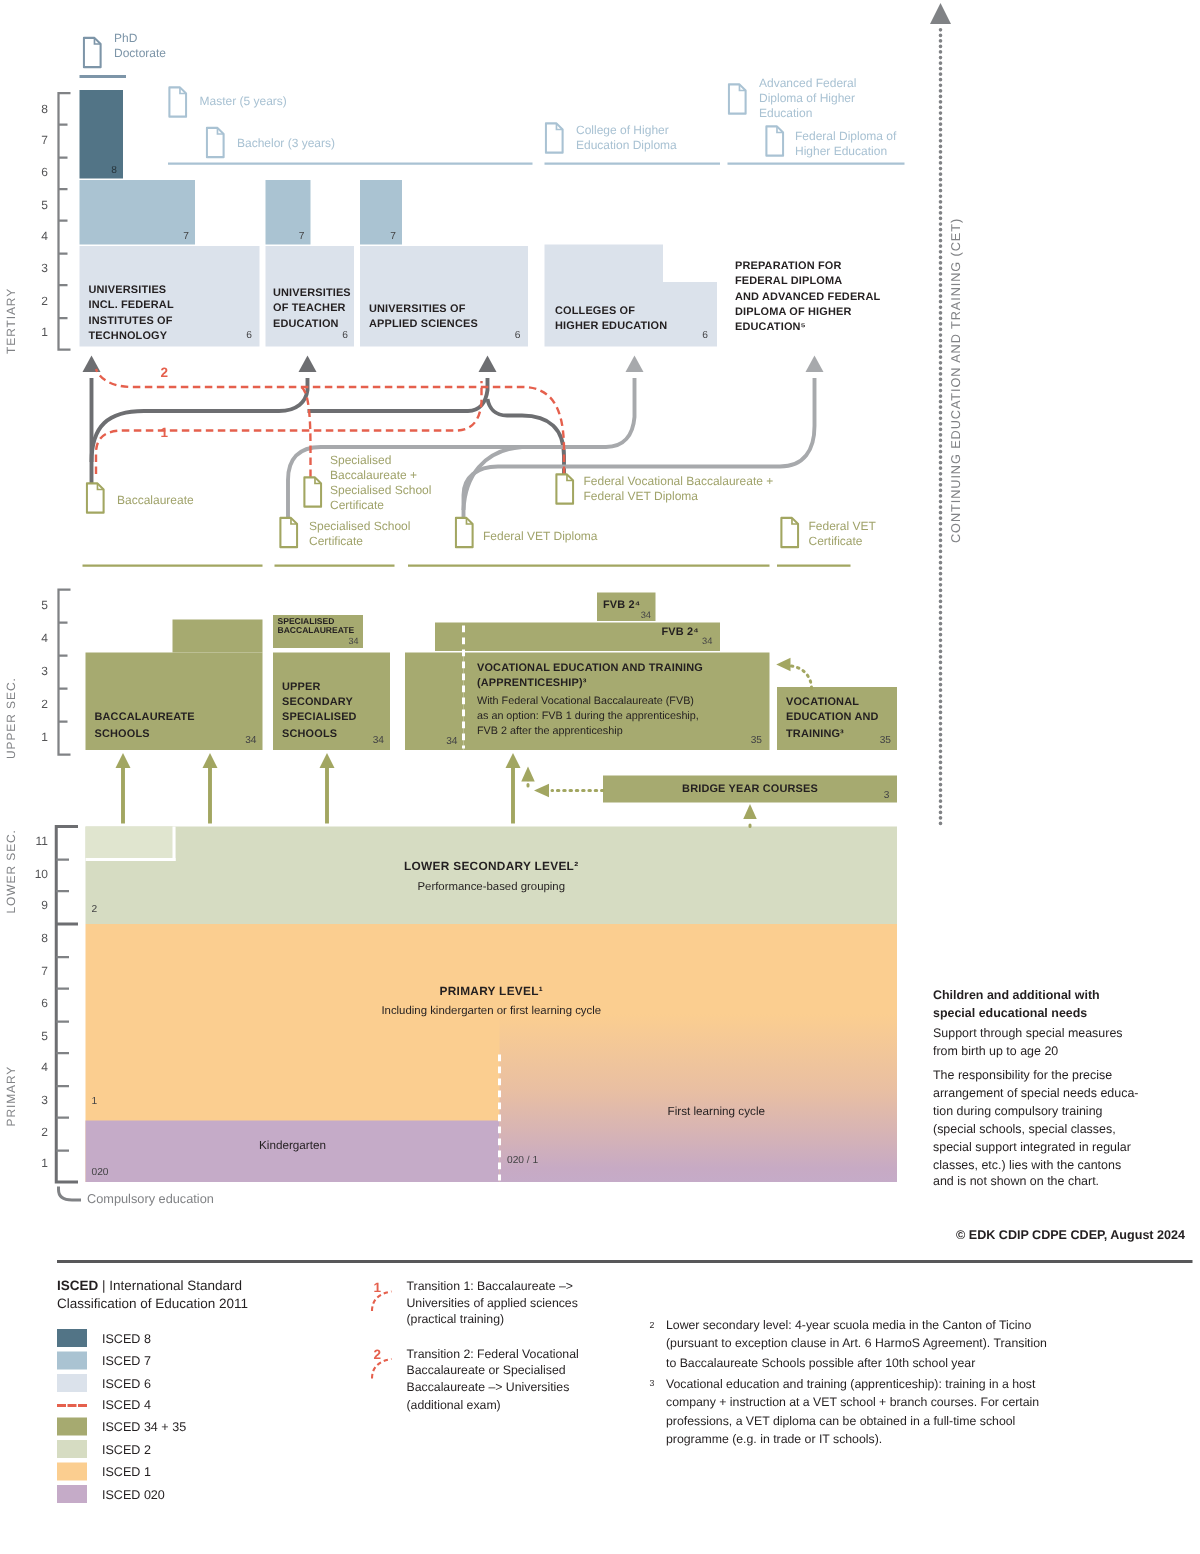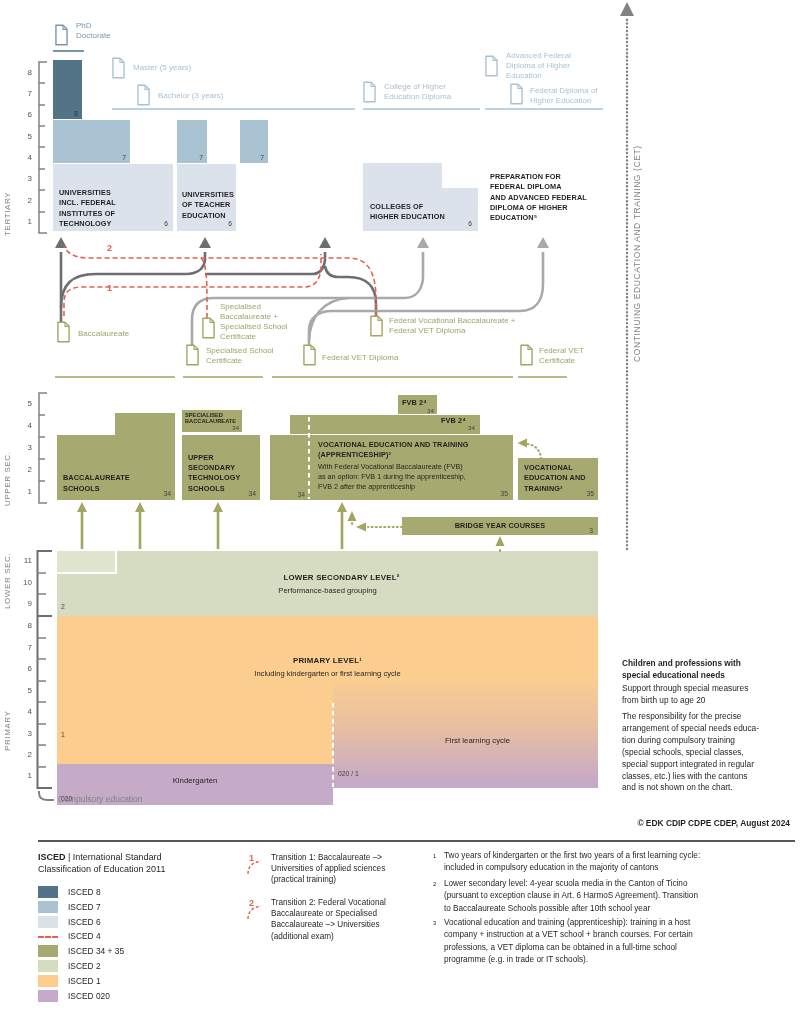--- a/index.html
+++ b/index.html
@@ -57,20 +57,25 @@
   </div>
   <div class="box c6" style="left: 177px; top: 164px; width: 59px; height: 67px; background: rgb(219, 226, 235);">
     <div class="abs bt pre" style="left:5px;top:26px;">UNIVERSITIES
 OF TEACHER
 EDUCATION</div>
     <span class="code" style="right:4px;bottom:4px;">6</span>
   </div>
   <div class="box c7" style="left: 240px; top: 120px; width: 28px; height: 43px; background: rgb(170, 195, 210);">
     <span class="code" style="right:4px;bottom:2px;">7</span>
   </div>
+  <div class="box c6" style="left: 240px; top: 164px; width: 112px; height: 67px; background: rgb(219, 226, 235);">
+    <div class="abs bt pre" style="left:6px;top:37px;">UNIVERSITIES OF
+APPLIED SCIENCES</div>
+    <span class="code" style="right:5px;bottom:4px;">6</span>
+  </div>
   <div class="box c6" style="left: 363px; top: 163px; width: 79px; height: 25px; background: rgb(219, 226, 235);"></div>
   <div class="box c6" style="left: 363px; top: 188px; width: 115px; height: 43px; background: rgb(219, 226, 235);">
     <div class="abs bt pre" style="left:7px;top:14px;">COLLEGES OF
 HIGHER EDUCATION</div>
     <span class="code" style="right:6px;bottom:4px;">6</span>
   </div>
   <div class="abs bt pre" style="left:490px;top:172px;width:128px;">PREPARATION FOR
 FEDERAL DIPLOMA
 AND ADVANCED FEDERAL
 DIPLOMA OF HIGHER
@@ -83,21 +88,21 @@
     <span class="code" style="right:4px;bottom:3px;">34</span>
   </div>
   <div class="box c34" style="left: 182px; top: 410px; width: 60px; height: 22px; background: rgb(166, 170, 112);">
     <div class="abs pre" style="left:3px;top:2px;font-weight:bold;font-size:5.7px;line-height:6.3px;">SPECIALISED
 BACCALAUREATE</div>
     <span class="code" style="right:3px;bottom:1px;font-size:6px;">34</span>
   </div>
   <div class="box c34" style="left: 182px; top: 435px; width: 78px; height: 65px; background: rgb(166, 170, 112);">
     <div class="abs bt pre" style="left:6px;bottom:6px;">UPPER
 SECONDARY
-TECHNOLOGY
+SPECIALISED
 SCHOOLS</div>
     <span class="code" style="right:4px;bottom:3px;">34</span>
   </div>
   <div class="box c34" style="left: 290px; top: 415px; width: 190px; height: 19px; background: rgb(166, 170, 112);"></div>
   <div class="box c34" style="left: 398px; top: 395px; width: 39px; height: 19px; background: rgb(166, 170, 112);">
     <div class="abs bt" style="left:4px;top:3px;">FVB 2⁴</div>
     <span class="code" style="right:3px;bottom:0px;font-size:6.2px;">34</span>
   </div>
   <div class="abs bt" style="left:441px;top:416px;">FVB 2⁴</div>
   <div class="abs" style="left:468px;top:424px;font-size:6.2px;color:#434345;">34</div>
@@ -121,26 +126,26 @@
     <div class="abs bt pre" style="left:6px;top:5px;">VOCATIONAL
 EDUCATION AND
 TRAINING³</div>
     <span class="code" style="right:4px;bottom:3px;">35</span>
   </div>
 
   <div class="box c2" style="left: 57px; top: 551px; width: 541px; height: 65px; background: rgb(214, 220, 194);">
     <div class="abs" style="left:0;top:0;width:58px;height:21px;background:#e0e5cf;border-right:2px solid #fff;border-bottom:2px solid #fff;"></div>
     <span class="code" style="left:4px;bottom:6px;">2</span>
   </div>
-  <div class="abs bt2 center" style="left:57px;top:573px;width:541px;margin-left:14px;">LOWER SECONDARY LEVEL²</div>
+  <div class="abs bt2 center" style="left:57px;top:573px;width:541px;">LOWER SECONDARY LEVEL²</div>
   <div class="abs center" style="left:57px;top:586px;width:541px;font-size:7.6px;">Performance-based grouping</div>
 
   <div class="box c1" style="left: 57px; top: 616px; width: 541px; height: 172px; background: rgb(251, 206, 144);"></div>
   <div class="box" style="left:333px;top:676px;width:265px;height:112px;background:linear-gradient(180deg,#fbce90 0%,#e9bfa2 45%,#c7aac4 92%,#c5abc8 100%);"></div>
-  <div class="box c020" style="left: 57px; top: 747px; width: 276px; height: 41px; background: rgb(197, 171, 200); margin-top: 17px;">
+  <div class="box c020" style="left: 57px; top: 747px; width: 276px; height: 41px; background: rgb(197, 171, 200);">
     <div class="abs center" style="left:0;right:0;top:12px;font-size:7.8px;">Kindergarten</div>
     <span class="code" style="left:4px;bottom:3px;">020</span>
   </div>
   <div class="abs bt2 center" style="left:57px;top:656px;width:541px;">PRIMARY LEVEL¹</div>
   <div class="abs center" style="left:57px;top:669px;width:541px;font-size:7.6px;">Including kindergarten or first learning cycle</div>
   <div class="abs center" style="left:400px;top:736px;width:155px;font-size:7.8px;">First learning cycle</div>
   <div class="abs" style="left:61px;top:731px;font-size:6.8px;color:#434345;">1</div>
   <div class="abs" style="left:338px;top:770px;font-size:6.8px;color:#434345;">020 / 1</div>
 
   <svg id="overlay" width="800" height="845" viewBox="0 0 800 845">
@@ -300,21 +305,21 @@
 Specialised School
 Certificate</div>
   <div class="lbl tgreen pre" style="left:206px;top:346px;">Specialised School
 Certificate</div>
   <div class="lbl tgreen pre" style="left:389px;top:316px;">Federal Vocational Baccalaureate +
 Federal VET Diploma</div>
   <div class="lbl tgreen" style="left:322px;top:353px;">Federal VET Diploma</div>
   <div class="lbl tgreen pre" style="left:539px;top:346px;">Federal VET
 Certificate</div>
 
-  <div class="abs sn pre" style="left:622px;top:658px;width:175px;font-weight:bold;">Children and professions with
+  <div class="abs sn pre" style="left:622px;top:658px;width:175px;font-weight:bold;">Children and additional with
 special educational needs</div>
   <div class="abs sn pre" style="left:622px;top:683px;width:175px;">Support through special measures
 from birth up to age 20</div>
   <div class="abs sn pre" style="left:622px;top:711px;width:178px;">The responsibility for the precise
 arrangement of special needs educa-
 tion during compulsory training
 (special schools, special classes,
 special support integrated in regular
 classes, etc.) lies with the cantons
 and is not shown on the chart.</div>
@@ -353,25 +358,20 @@
 (practical training)</div>
   <div class="rednum" style="left:249px;top:898px;">2</div>
   <svg class="abs" style="left:246px;top:903px;" width="18" height="18">
       <path d="M2,16 Q2,5 15,3" stroke="#e5604d" stroke-width="1.4" fill="none" stroke-dasharray="3 2"></path>
     </svg>
   <div class="tr-text pre" style="top:897px;">Transition 2: Federal Vocational
 Baccalaureate or Specialised
 Baccalaureate –&gt; Universities
 (additional exam)</div>
 
-  <div class="fn" style="top:850px;">
-      <sup>1</sup>
-      <span class="pre">Two years of kindergarten or the first two years of a first learning cycle:
-included in compulsory education in the majority of cantons</span>
-    </div>
   <div class="fn" style="top:878px;">
       <sup>2</sup>
       <span class="pre">Lower secondary level: 4-year scuola media in the Canton of Ticino
 (pursuant to exception clause in Art. 6 HarmoS Agreement). Transition
 to Baccalaureate Schools possible after 10th school year</span>
     </div>
   <div class="fn" style="top:917px;">
       <sup>3</sup>
       <span class="pre">Vocational education and training (apprenticeship): training in a host
 company + instruction at a VET school + branch courses. For certain

